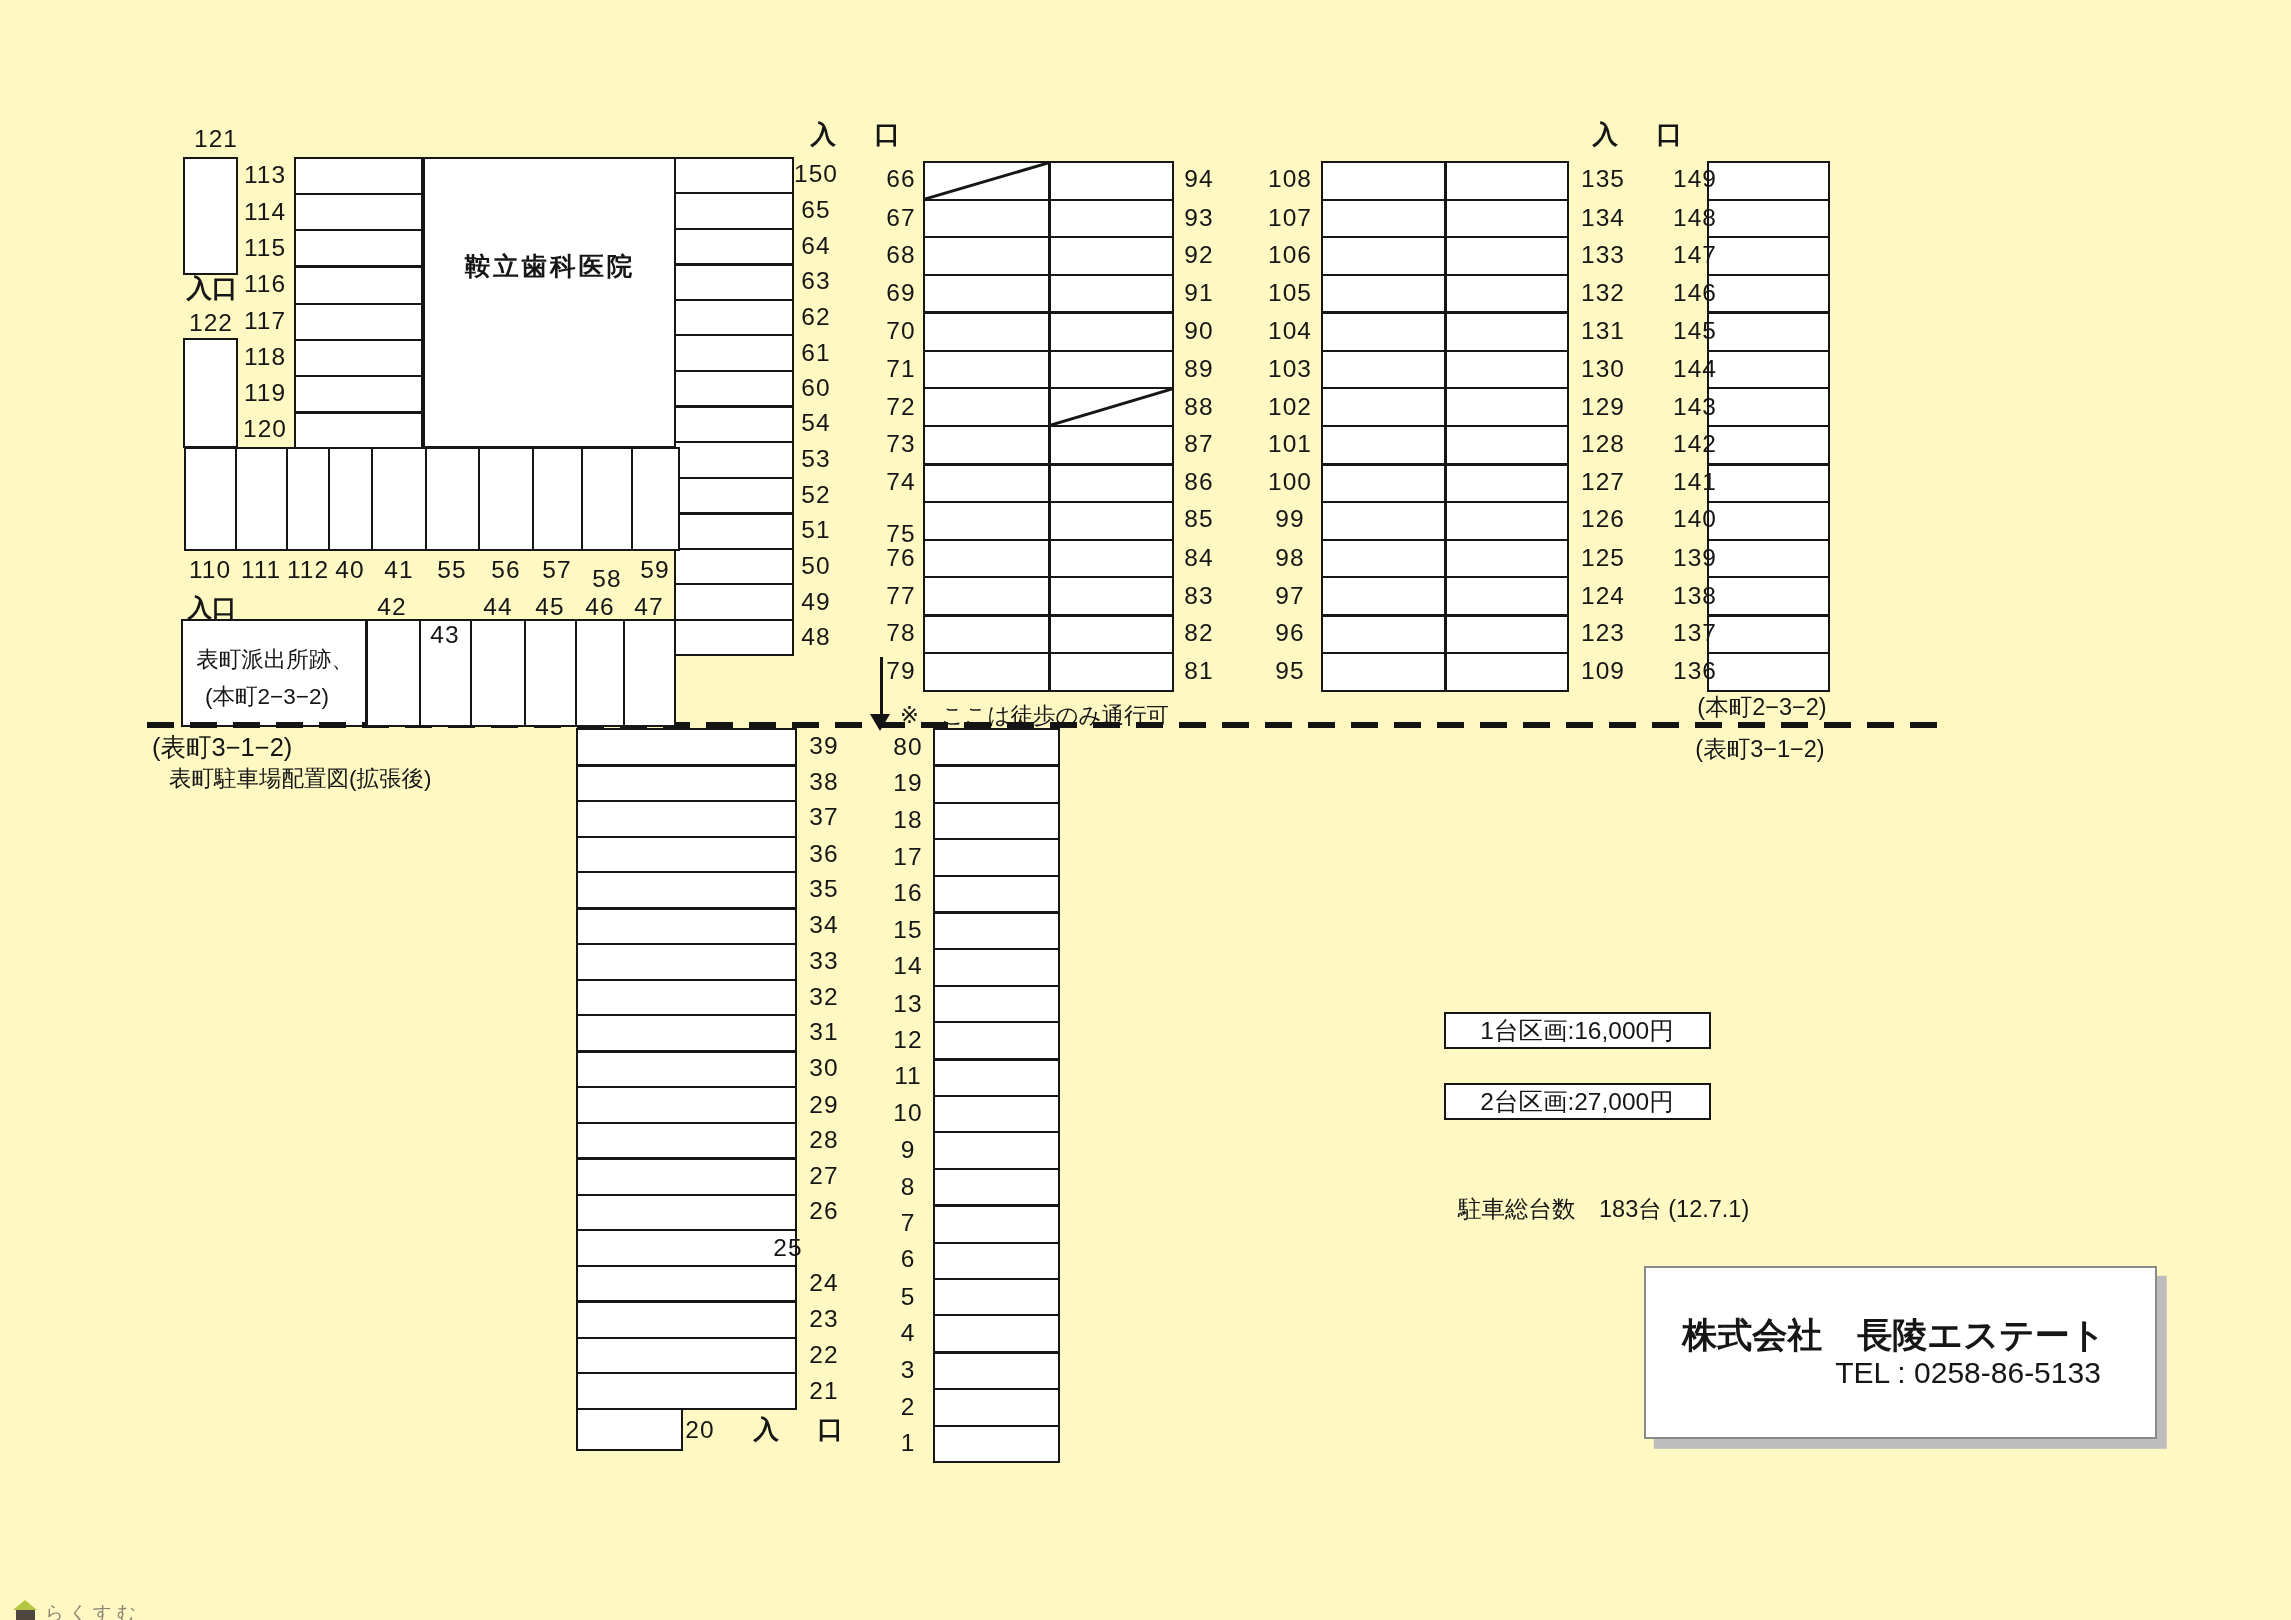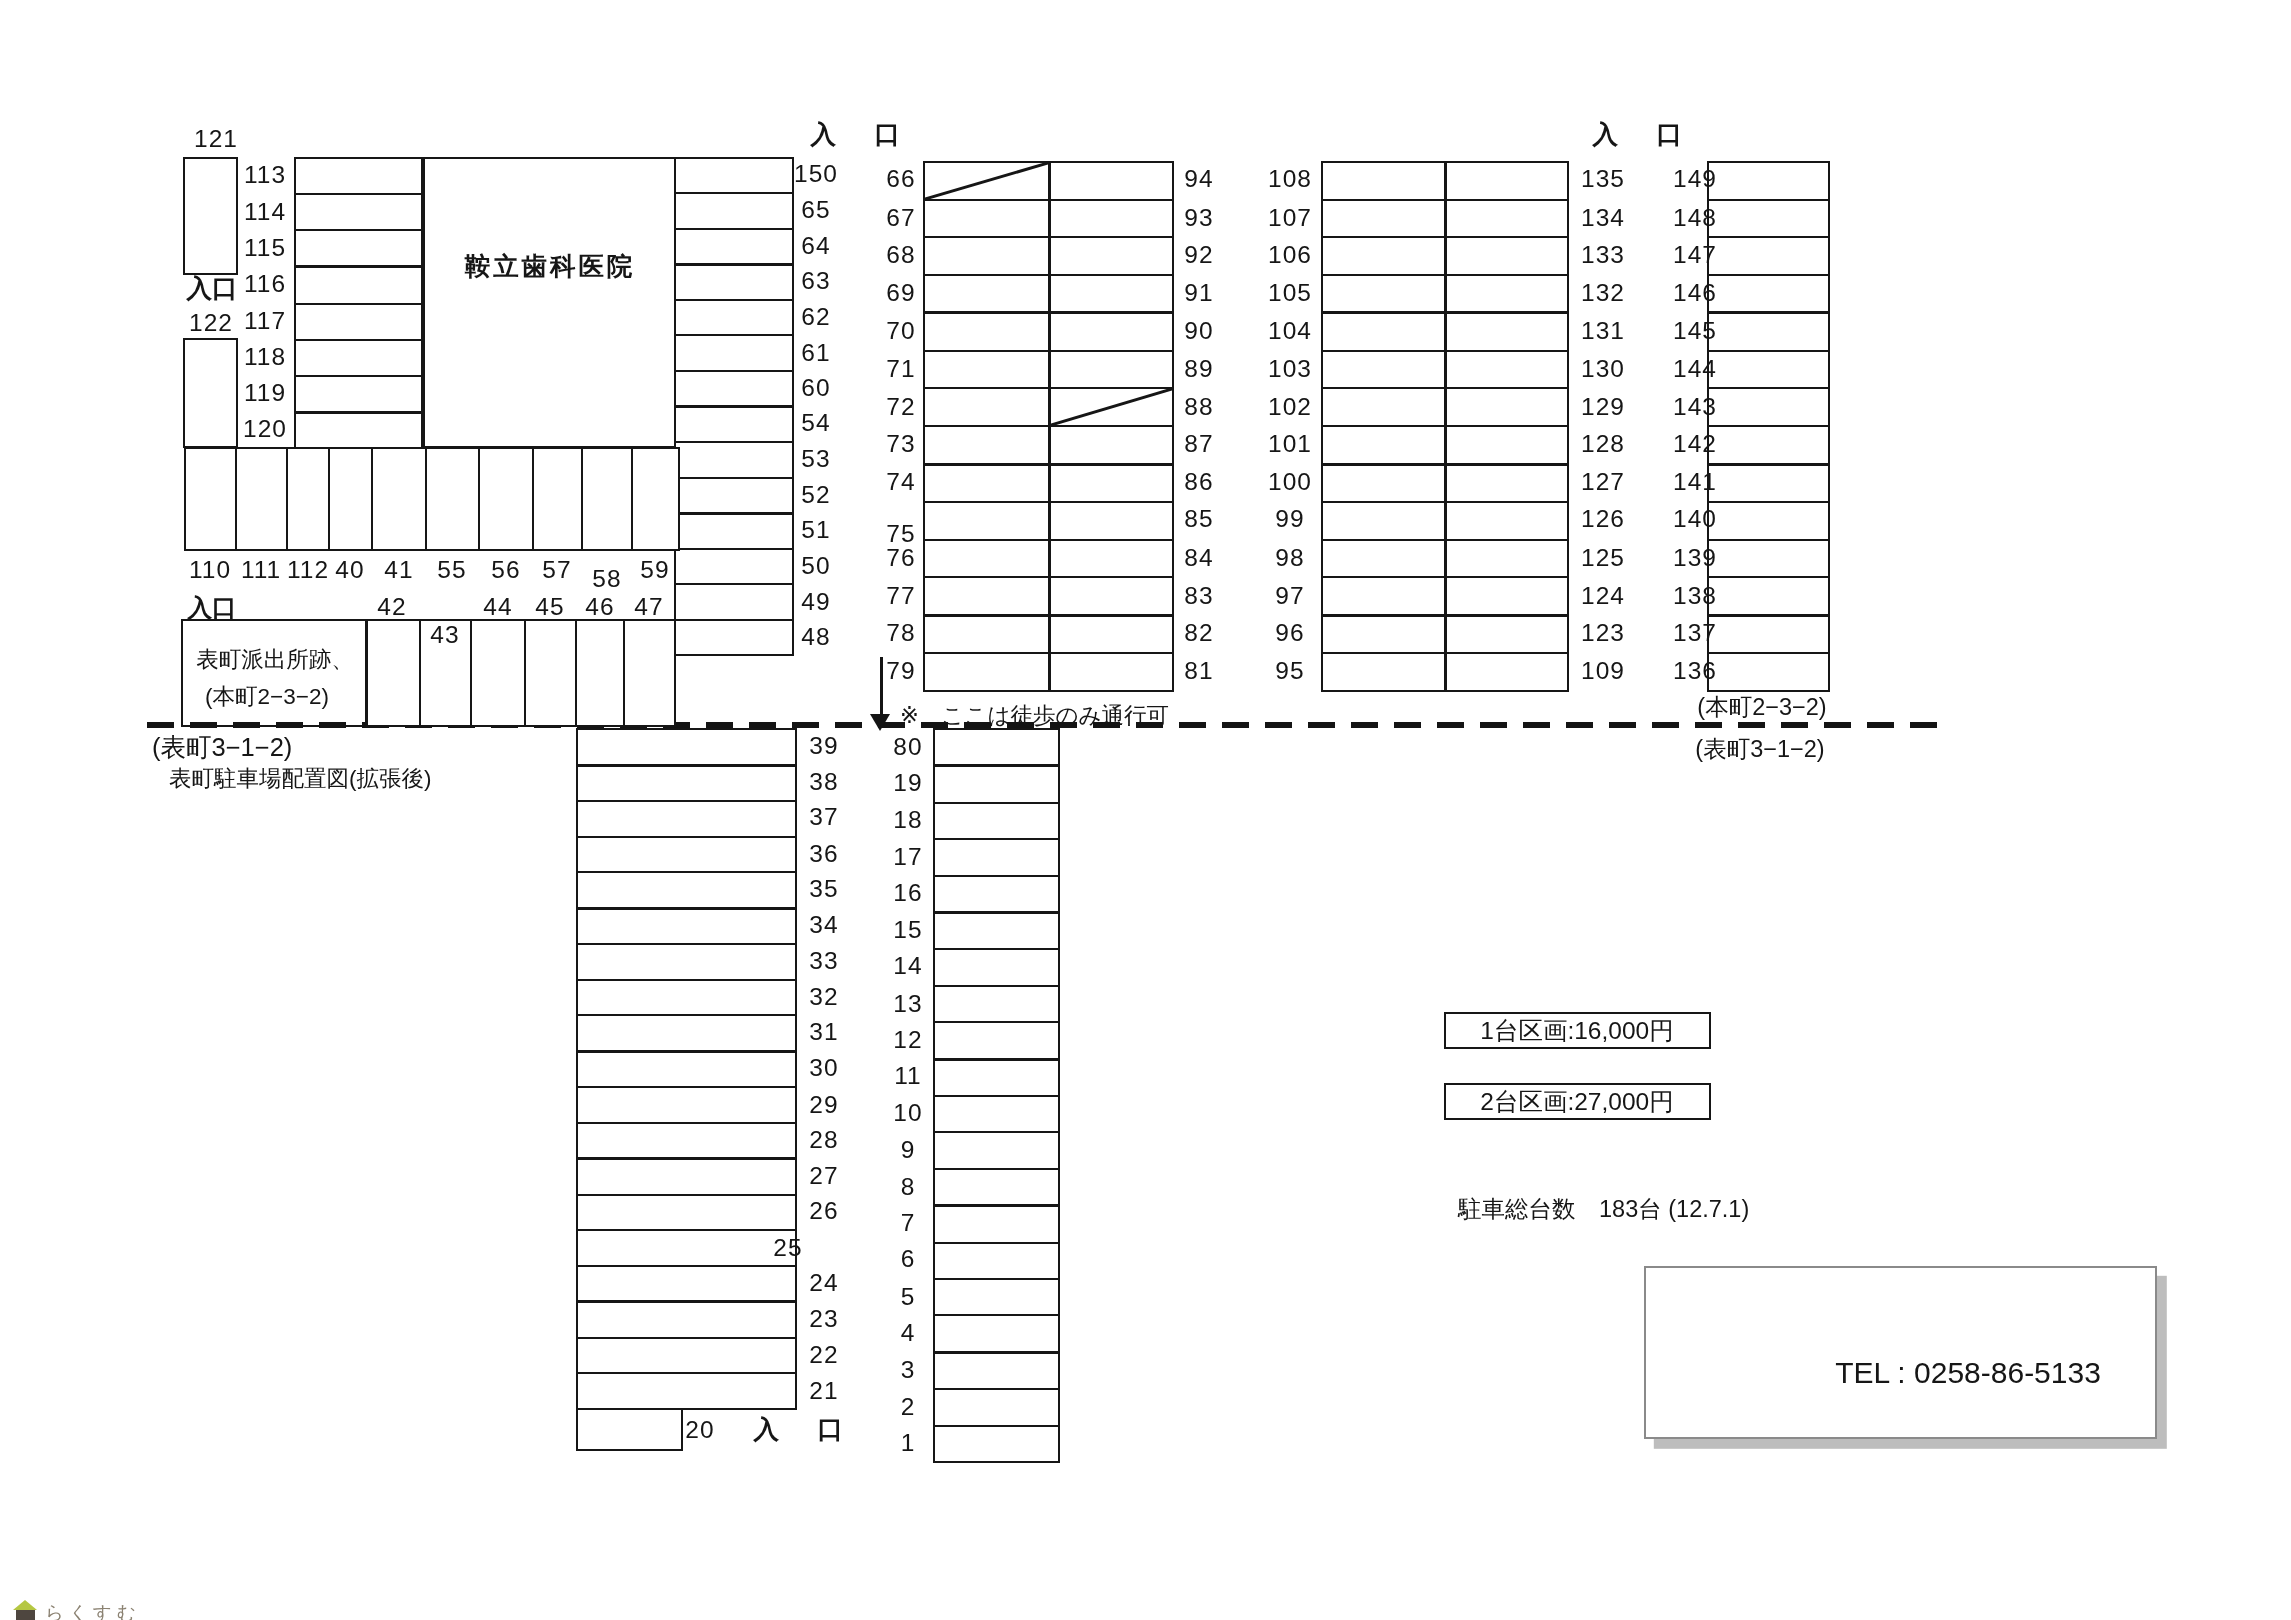--- a/index.html
+++ b/index.html
@@ -1,17 +1,17 @@
 <!DOCTYPE html>
 <html><head>
 <meta charset="utf-8">
 <style>
   html,body{margin:0;padding:0;background:#d8d8d8;}
   #canvas{
-    position:relative;width:2292px;height:1620px;background:#ffffff;
+    position:relative;width:2292px;height:1620px;background:#fef9c3;
     font-family:"Liberation Sans","DejaVu Sans",sans-serif;color:#161616;overflow:hidden;
   }
   .cell{position:absolute;border:2px solid #161616;background:#fff;box-sizing:border-box;}
   .box{position:absolute;border:2.9px solid #161616;background:#fff;box-sizing:border-box;}
   .num{position:absolute;transform:translate(-50%,-50%);font-size:24.5px;font-weight:500;
        white-space:nowrap;letter-spacing:1px;line-height:1;}
   .jtxt{position:absolute;white-space:nowrap;line-height:1.15;}
   .ctr{transform:translate(-50%,-50%);}
   .wide{letter-spacing:15.7px;}
   .diag{position:absolute;left:0;top:0;width:100%;height:100%;}
@@ -63,20 +63,21 @@
   <div class="box" style="left:576px;top:1408px;width:107px;height:43px;"></div>
   <div class="num" style="left:700px;top:1430px;">20</div>
 
   <div class="box" style="left:1444px;top:1012px;width:267px;height:37px;"></div>
   <div class="jtxt ctr" style="left:1577px;top:1031px;font-size:24.5px;">1台区画:16,000円</div>
   <div class="box" style="left:1444px;top:1083px;width:267px;height:37px;"></div>
   <div class="jtxt ctr" style="left:1577px;top:1102px;font-size:24.5px;">2台区画:27,000円</div>
   <div class="jtxt" style="left:1458px;top:1196px;font-size:23.5px;">駐車総台数　183台 (12.7.1)</div>
 
   <div id="company-box"></div>
+  <div class="jtxt ctr" style="left:1894px;top:1335px;font-size:35px;font-weight:600;">株式会社　長陵エステート</div>
   <div class="jtxt ctr" style="left:1968px;top:1373px;font-size:30px;">TEL : 0258-86-5133</div>
 
   <div id="logo-roof"></div>
   <div id="logo-body"></div>
   <div class="jtxt" style="left:45px;top:1602px;font-size:18.6px;letter-spacing:4.9px;color:#8b8272;">らくすむ</div>
 
   <div id="gen">
       <div class="cell" style="left: 294px; top: 157px; width: 129px; height: 38px;"></div>
       <div class="num" style="left: 265px; top: 175px;">113</div>
       <div class="cell" style="left: 294px; top: 193px; width: 129px; height: 38px;"></div>

